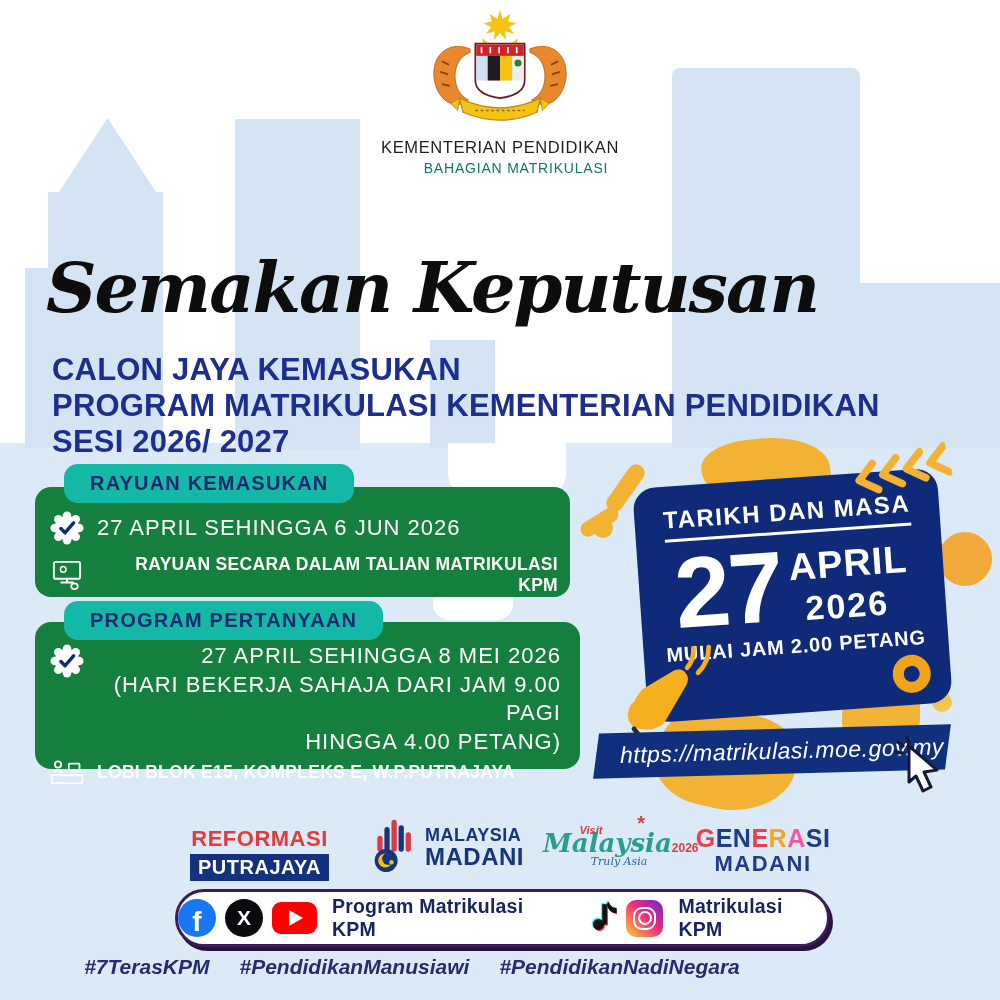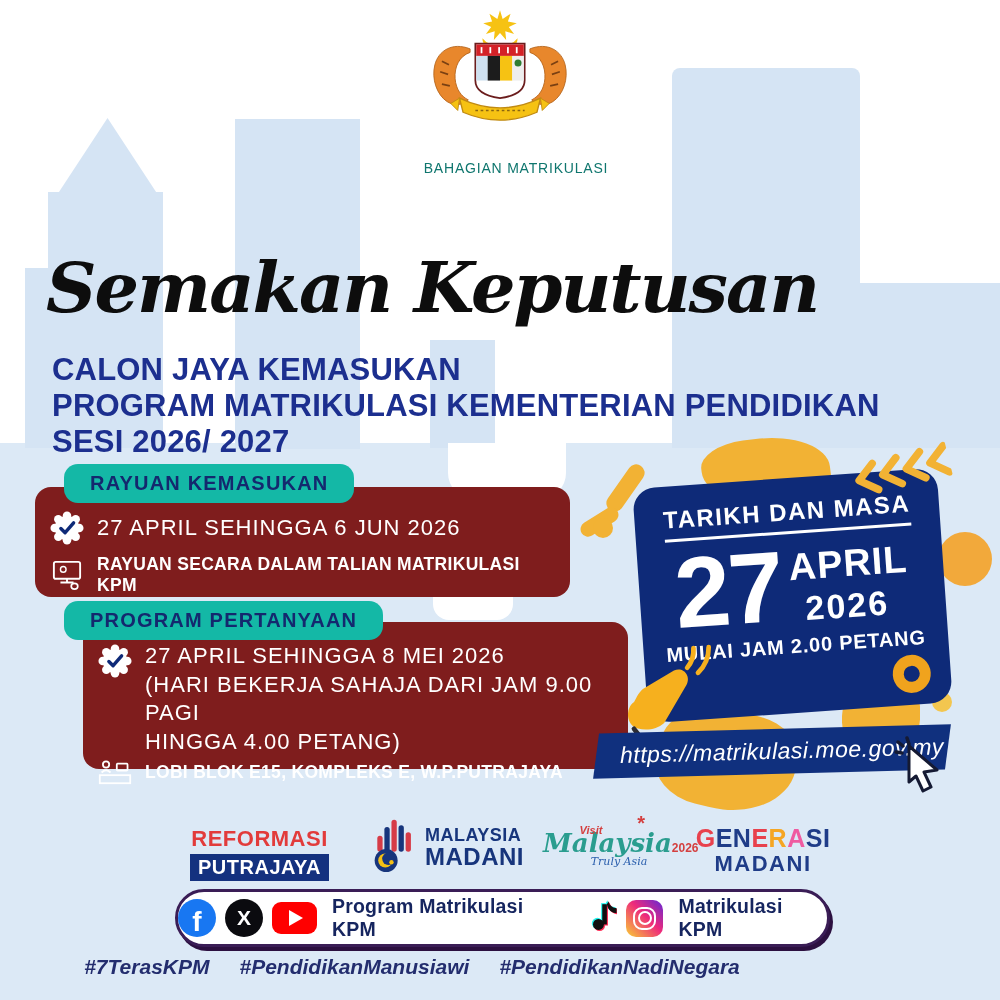--- a/index.html
+++ b/index.html
@@ -26,23 +26,23 @@
   
   .script-title{position:absolute;left:46px;top:246px;font-family:"DejaVu Serif",serif;
             font-style:italic;font-weight:700;font-size:70px;color:#0d0d0d;letter-spacing:-2px;}
   .headline{position:absolute;left:52px;top:352px;color:#1c2f8f;font-weight:800;
             font-size:31px;line-height:36px;letter-spacing:.2px;}
   
   .badge{position:absolute;background:#14b8a6;color:#14286e;font-weight:800;font-size:20px;
          letter-spacing:1.2px;padding:8px 26px;border-radius:14px;z-index:3;}
   .badge1{left:64px;top:464px;}
   .badge2{left:64px;top:601px;}
-  .panel{position:absolute;background:#7f1d1d;border-radius:16px;z-index:2;color:#fff;box-sizing:border-box;}
+  .panel{position:absolute;background:#15803d;border-radius:16px;z-index:2;color:#fff;box-sizing:border-box;text-align:right;}
   .panel1{left:35px;top:487px;width:535px;height:110px;padding:24px 12px 0 14px;}
-  .panel2{left:35px;top:622px;width:545px;height:147px;padding:20px 12px 0 14px;margin-left:48px;}
+  .panel2{left:35px;top:622px;width:545px;height:147px;padding:20px 19px 0 14px;}
   .p-row{display:flex;align-items:center;gap:12px;margin-bottom:9px;}
   .p-row.top{align-items:flex-start;margin-bottom:3px;}
   .p-icn{width:36px;display:flex;justify-content:center;flex:none;}
   .p-date{font-size:22px;font-weight:500;letter-spacing:1px;line-height:28.5px;}
   .p-detail{font-size:17.5px;font-weight:700;letter-spacing:.3px;}
   
   .deco{position:absolute;z-index:1;}
   .bar1{left:617px;top:461px;width:17px;height:54px;background:#f2b234;border-radius:9px;transform:rotate(35deg);}
   .bar2{left:592px;top:501px;width:15px;height:42px;background:#f2b234;border-radius:8px;transform:rotate(58deg);}
   .dotL{left:593px;top:518px;width:20px;height:20px;border-radius:50%;background:#f2b234;}
@@ -149,20 +149,21 @@
       <rect x="86" y="54" width="14" height="28" fill="#1c1c1c"></rect>
       <rect x="100" y="54" width="14" height="28" fill="#f6c213"></rect>
       <rect x="114" y="54" width="13" height="28" fill="#ededed"></rect>
       <circle cx="120.5" cy="62" r="4" fill="#2e7d32"></circle>
       <path d="M54 102 Q100 124 146 102 L142 118 Q100 136 58 118 Z" fill="#f6c213" stroke="#c08a12" stroke-width="1.5"></path>
       <path d="M54 102 l-10 6 l8 8 Z" fill="#f6c213" stroke="#c08a12"></path>
       <path d="M146 102 l10 6 l-8 8 Z" fill="#f6c213" stroke="#c08a12"></path>
       <path d="M72 116 h56" stroke="#8a6510" stroke-width="1.5" stroke-dasharray="3 3"></path>
     </svg>
   </div>
+  <div class="ministry">KEMENTERIAN PENDIDIKAN</div>
   <div class="division">BAHAGIAN MATRIKULASI</div>
 
   <div class="script-title">Semakan Keputusan</div>
   <div class="headline">
     <div>CALON JAYA KEMASUKAN</div>
     <div>PROGRAM MATRIKULASI KEMENTERIAN PENDIDIKAN</div>
     <div>SESI 2026/ 2027</div>
   </div>
 
   <div class="badge badge1">RAYUAN KEMASUKAN</div>

